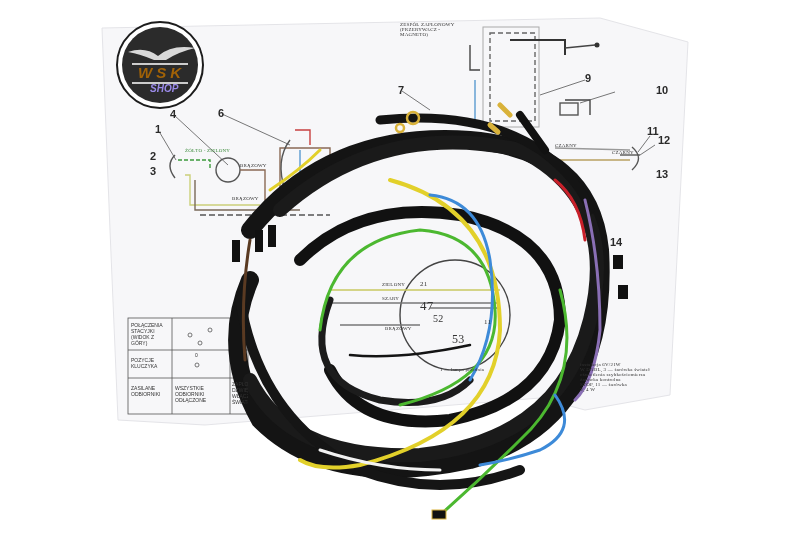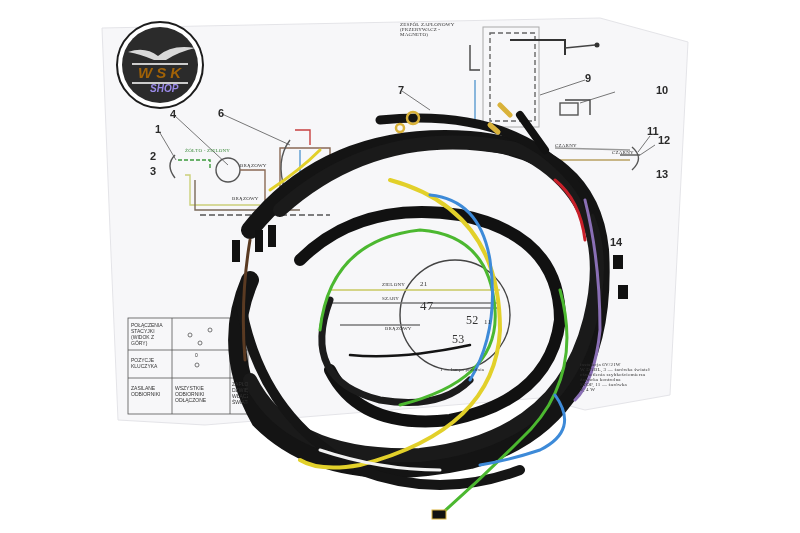--- a/index.html
+++ b/index.html
@@ -144,21 +144,21 @@
 <span class="small" style="left:385px;top:326px;">BRĄZOWY</span>
 
 <div style="position:absolute;left:400px;top:22px;">
   <div class="small" style="position:static;">ZESPÓŁ ZAPŁONOWY</div>
   <div class="small" style="position:static;">(PRZERYWACZ -</div>
   <div class="small" style="position:static;">MAGNETO)</div>
 </div>
 
 <span class="small" style="left:420px;top:280px;font-size:7px;">21</span>
 <span class="small" style="left:420px;top:298px;font-size:13px;">47</span>
-<span class="small" style="left:433px;top:313px;font-size:12px;margin-left:33px;">52</span>
+<span class="small" style="left:433px;top:313px;font-size:10px;">52</span>
 <span class="small" style="left:452px;top:332px;font-size:12px;">53</span>
 <span class="small" style="left:484px;top:318px;font-size:7px;">11</span>
 
 <div style="position:absolute;left:580px;top:362px;width:90px;">
   <div class="small" style="position:static;">instalacja 6V/21W</div>
   <div class="small" style="position:static;">W DABL, 3 — żarówka świateł</div>
   <div class="small" style="position:static;">oświetlenia szybkościomierza</div>
   <div class="small" style="position:static;">żarówka kontrolna</div>
   <div class="small" style="position:static;">STOP, 11 — żarówka</div>
   <div class="small" style="position:static;">V, 4 W</div>

